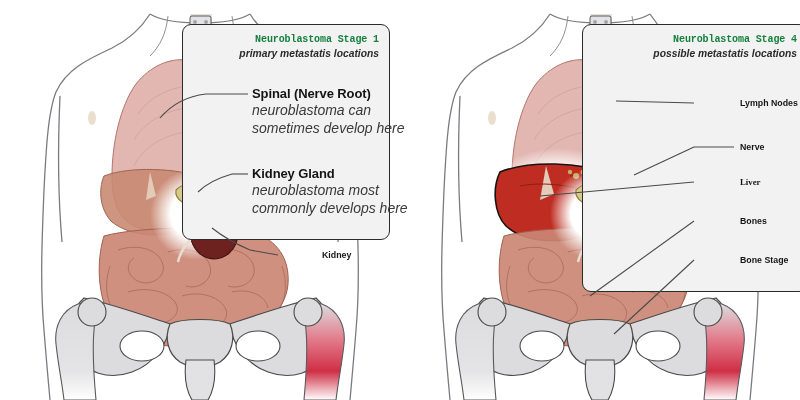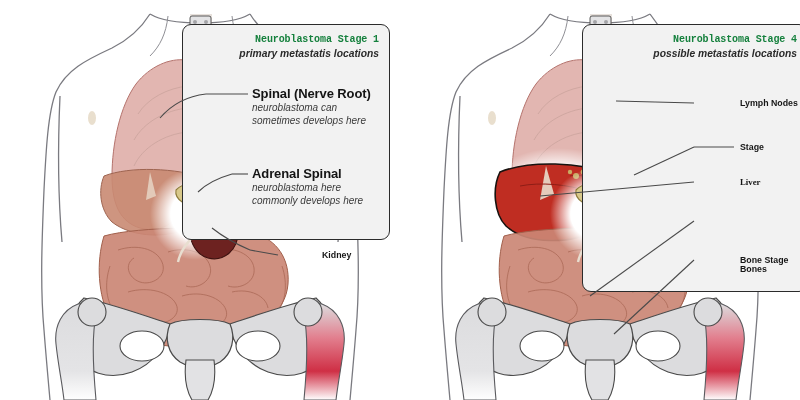--- a/index.html
+++ b/index.html
@@ -29,21 +29,21 @@
   .panel-sub{
     font-size:10.3px;font-style:italic;font-weight:bold;color:#2a2a2a;
     text-align:right;padding:2px 10px 0 0;line-height:1.1;
   }
   .lbl{position:absolute;}
   .lbl-h{
     font-size:13px;font-weight:bold;color:#141414;
     white-space:nowrap;line-height:1.15;letter-spacing:-0.1px;
   }
   .lbl-d{
-    font-size:10px;font-style:italic;color:#3a3a3a;
+    font-size:14px;font-style:italic;color:#3a3a3a;
     line-height:1.28;white-space:nowrap;
   }
   .lbl-plain{
     font-size:8.8px;font-weight:bold;color:#161616;white-space:nowrap;padding-left:40px;
   }
   .leaders{position:absolute;left:0;top:0;width:800px;height:400px;pointer-events:none;}
 </style>
 </head>
 <body>
 
@@ -439,30 +439,30 @@
 
       <line x1="694" y1="221" x2="590" y2="296"></line>
 
       <line x1="694" y1="260" x2="614" y2="334"></line>
     </g>
   </svg>
 
   <div class="lbl" style="left:252px;top:87px;">
     <div class="lbl-h">Spinal (Nerve Root)</div>
     <div class="lbl-d">neuroblastoma can</div>
-    <div class="lbl-d">sometimes develops here</div>
+    <div class="lbl-d">sometimes develop here</div>
   </div>
 
   <div class="lbl" style="left:252px;top:167px;">
-    <div class="lbl-h">Adrenal Spinal</div>
-    <div class="lbl-d">neuroblastoma here</div>
+    <div class="lbl-h">Kidney Gland</div>
+    <div class="lbl-d">neuroblastoma most</div>
     <div class="lbl-d">commonly develops here</div>
   </div>
 
   <div class="lbl lbl-plain" style="left:282px;top:250px;">Kidney</div>
 
   <div class="lbl lbl-plain" style="left:700px;top:98px;">Lymph Nodes</div>
-  <div class="lbl lbl-plain" style="left:700px;top:142px;">Stage</div>
+  <div class="lbl lbl-plain" style="left:700px;top:142px;">Nerve</div>
   <div class="lbl lbl-plain" style="left:700px;top:177px;font-family:Liberation Serif, serif;">Liver</div>
-  <div class="lbl lbl-plain" style="left:700px;top:216px;margin-top:48px;">Bones</div>
+  <div class="lbl lbl-plain" style="left:700px;top:216px;">Bones</div>
   <div class="lbl lbl-plain" style="left:700px;top:255px;">Bone Stage</div>
 
 </div>
 
 </body></html>

